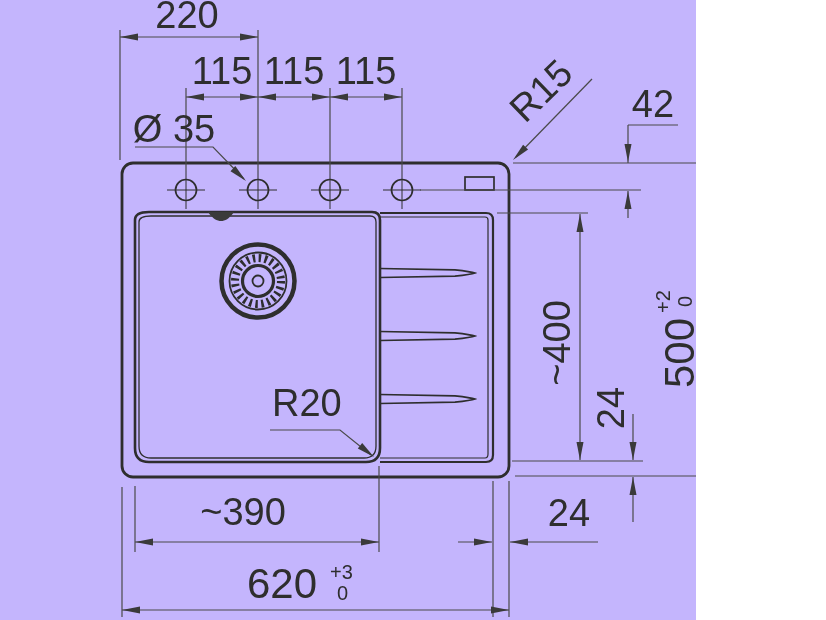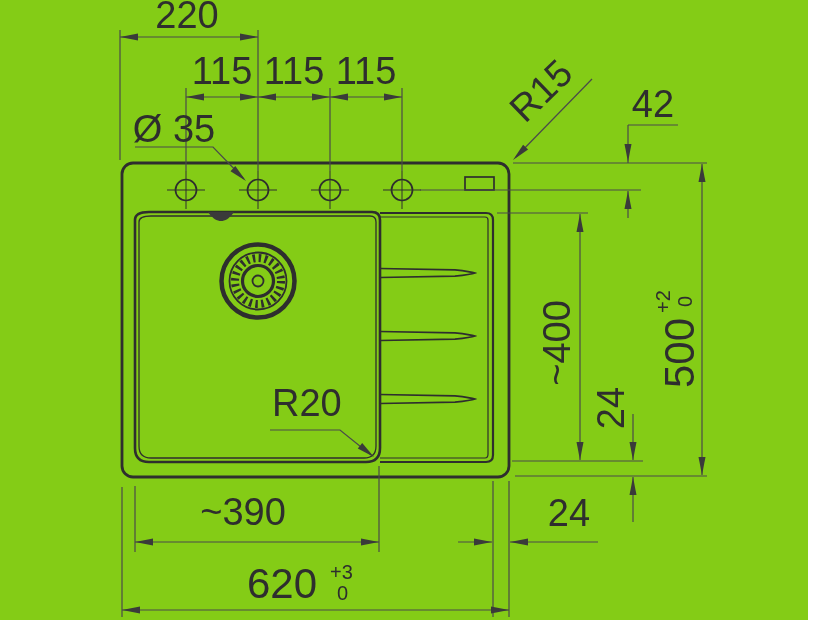--- a/index.html
+++ b/index.html
@@ -1,16 +1,16 @@
 <!DOCTYPE html>
 <html><head>
 <meta charset="utf-8">
 <style>
   html,body{margin:0;padding:0;background:#ffffff;}
-  .stage{position:relative;width:808px;height:620px;background:#84cc16;overflow:hidden;}
+  .stage{position:relative;width:696px;height:620px;background:#c4b5fd;overflow:hidden;}
   svg{display:block;}
   text{font-family:"Liberation Sans", sans-serif; fill:#2e2e2e;}
   .dimtxt{font-size:38px;}
   .bigtxt{font-size:42px;}
   .toltxt{font-size:20px;}
   .main{stroke:#2e2e2e;fill:none;}
   .thin{stroke:#2e2e2e;fill:none;}
   .dim{stroke:#4a4a4a;stroke-width:1.2;fill:none;}
   .arr{fill:#3a3a3a;stroke:none;}
 </style>

